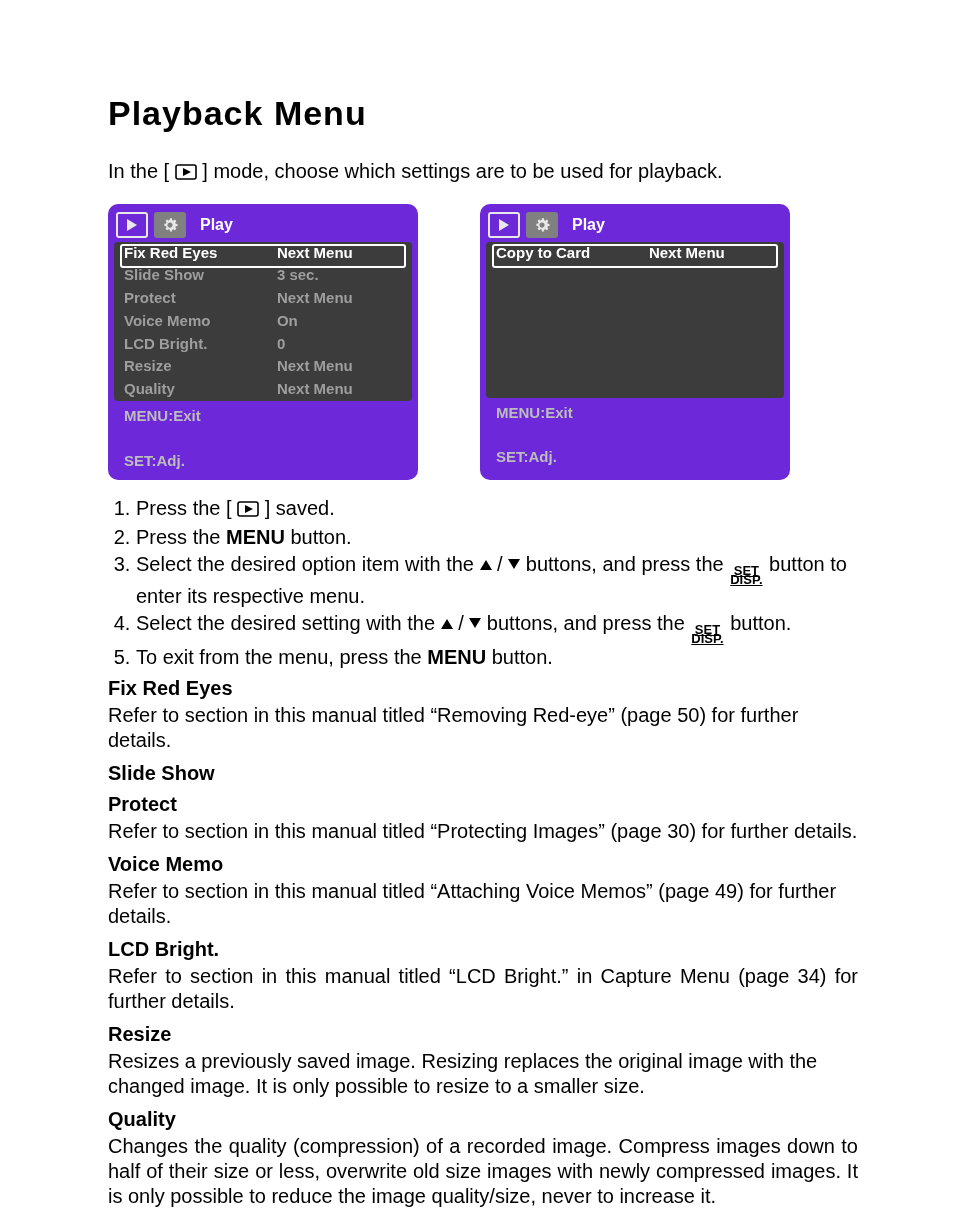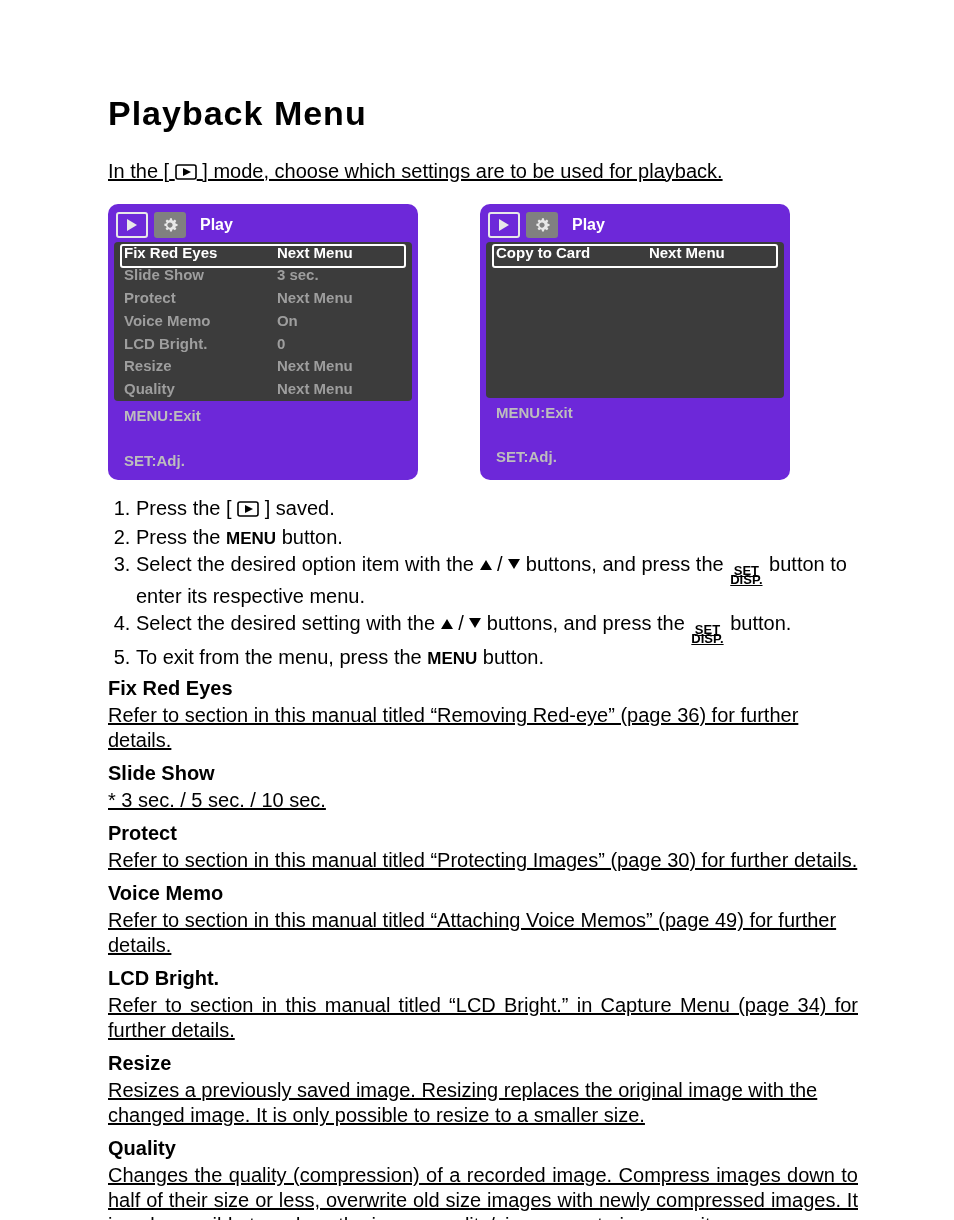--- a/index.html
+++ b/index.html
@@ -114,21 +114,21 @@
     padding: 6px 10px 0 10px;
     flex-direction: column;
   }
   ol.steps {
     margin: 12px 0 6px 0;
     padding-left: 28px;
   }
   ol.steps li { margin: 2px 0; }
   .small-caps {
     font-family: Arial, sans-serif;
-    font-size: 17px;
+    font-size: 20px;
     font-weight: bold;
     letter-spacing: 0px;
   }
   .tri-up, .tri-down {
     display: inline-block;
     width: 0; height: 0;
     vertical-align: 1px;
   }
   .tri-up {
     border-left: 6px solid transparent;
@@ -146,21 +146,21 @@
     flex-direction: column;
     align-items: center;
     font-size: 13px;
     line-height: 9px;
     font-weight: bold;
     vertical-align: -4px;
     margin: 0 1px;
     text-decoration: underline;
   }
   .sect-head { font-weight: bold; margin-top: 6px; }
-  p { margin: 2px 0 8px 0; text-decoration: underline; }
+  p { margin: 2px 0 8px 0; }
   .justify { text-align: justify; }
   .page-wrap { position: relative; min-height: 1180px; }
 </style>
 </head>
 <body>
 <div class="page-wrap">
 
 <h1 class="title">Playback Menu</h1>
 
 <p>
@@ -285,24 +285,23 @@
           <span>DISP.</span>
         </span>
     <span> button.</span>
   </li>
   <li>
     <span>To exit from the menu, press the </span><span class="small-caps">MENU</span><span> button.</span>
   </li>
 </ol>
 
 <div class="sect-head">Fix Red Eyes</div>
-<p>Refer to section in this manual titled “Removing Red-eye” (page 36) for further details.</p>
+<p>Refer to section in this manual titled “Removing Red-eye” (page 50) for further details.</p>
 
 <div class="sect-head">Slide Show</div>
-<p>*  3 sec.  /  5 sec.  /  10 sec.</p>
 
 <div class="sect-head">Protect</div>
 <p>Refer to section in this manual titled “Protecting Images” (page 30) for further details.</p>
 
 <div class="sect-head">Voice Memo</div>
 <p>Refer to section in this manual titled “Attaching Voice Memos” (page 49) for further details.</p>
 
 <div class="sect-head">LCD Bright.</div>
 <p class="justify">Refer to section in this manual titled “LCD Bright.” in Capture Menu (page 34) for further details.</p>
 

